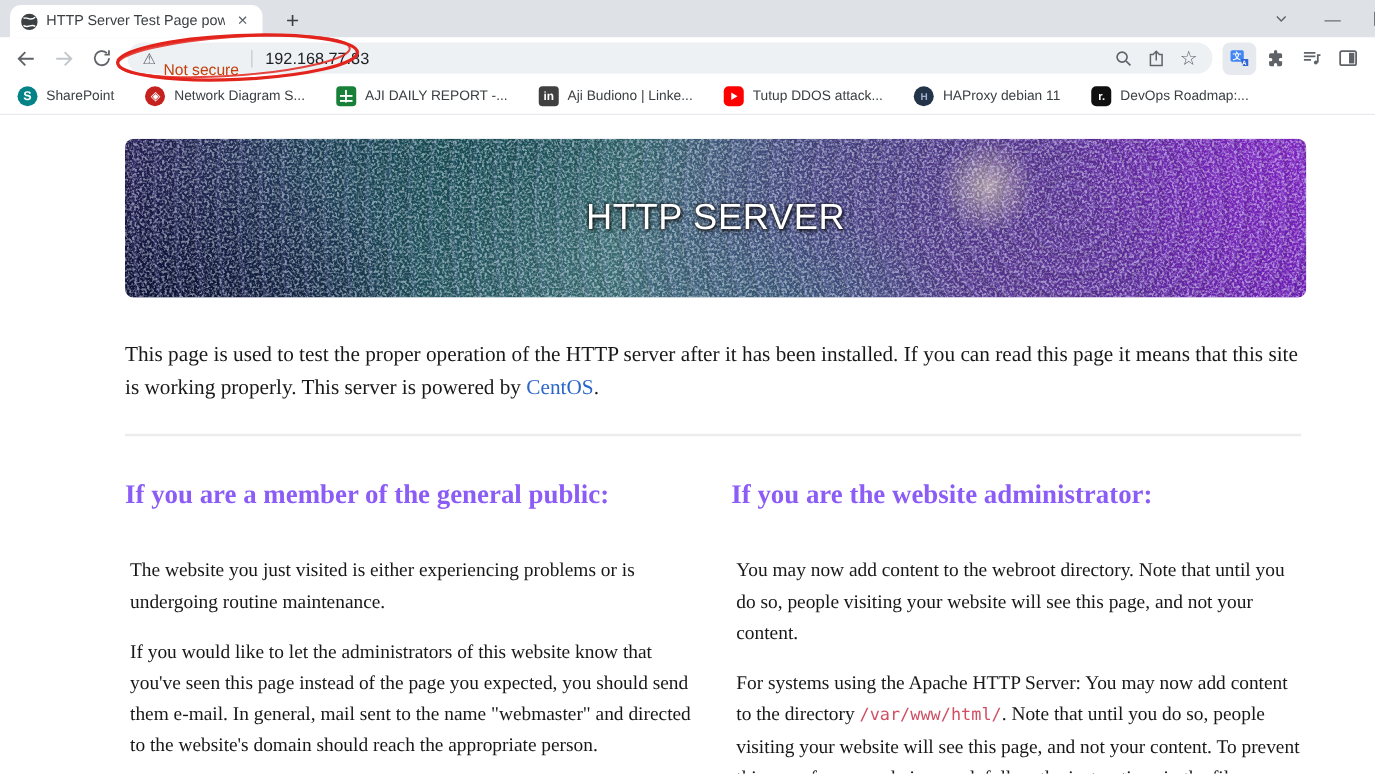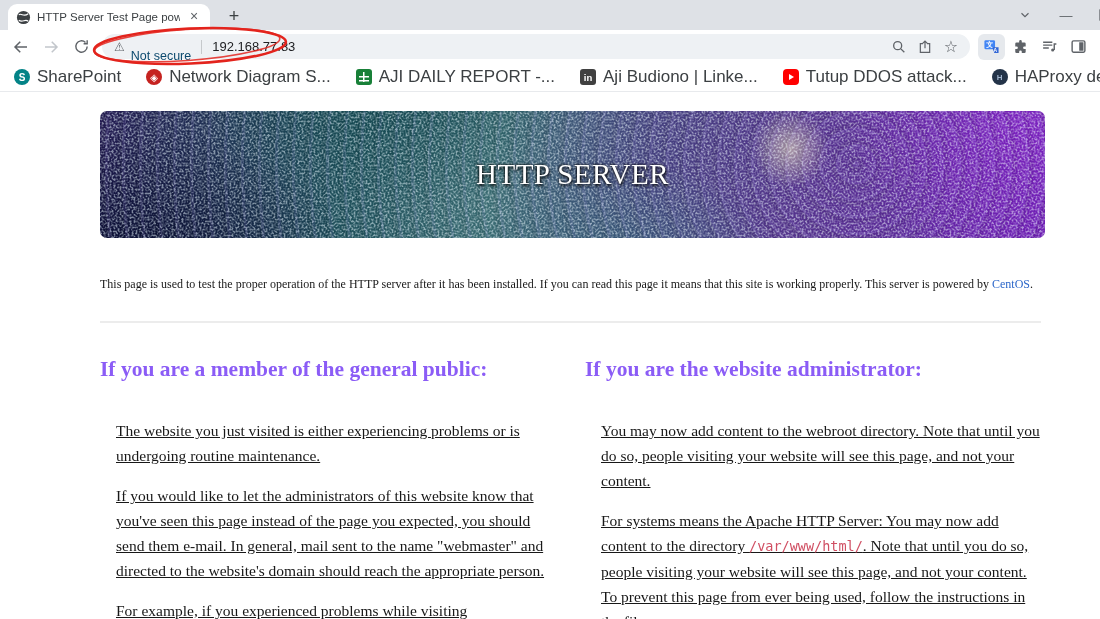--- a/index.html
+++ b/index.html
@@ -16,34 +16,34 @@
   .tab-close{font-size:14px;color:#5f6368;width:16px;height:16px;line-height:15px;text-align:center;border-radius:8px;cursor:pointer;}
   .newtab{position:absolute;left:222px;top:6px;width:24px;height:22px;text-align:center;
           font-size:18px;line-height:21px;color:#3c4043;cursor:pointer;}
   .win-ctl{position:absolute;top:3px;height:24px;display:flex;align-items:center;justify-content:center;color:#5f6368;}
   
   .toolbar{position:absolute;left:0;top:30px;width:1100px;height:33px;background:#fff;
            display:flex;align-items:center;padding:0 8px;box-sizing:border-box;gap:4px;}
   .nav-btn{width:26px;height:26px;display:flex;align-items:center;justify-content:center;border-radius:13px;cursor:pointer;}
   .omnibox{flex:1;height:25px;background:#eef1f4;border-radius:13px;margin:0 4px;
            display:flex;align-items:center;padding:0 6px 0 12px;box-sizing:border-box;min-width:0;}
-  .omni-sec{font-size:12.5px;color:#0c4a6e;margin-left:6px;white-space:nowrap;margin-top:19px;}
+  .omni-sec{font-size:12.5px;color:#c2410c;margin-left:6px;white-space:nowrap;margin-top:19px;}
   .omni-div{width:1px;height:14px;background:#c6c9cc;margin:0 10px;}
   .omni-url{font-size:13px;color:#202124;white-space:nowrap;flex:1;}
   .omni-ic{width:26px;height:24px;display:flex;align-items:center;justify-content:center;cursor:pointer;}
   .tb-right{display:flex;align-items:center;gap:2px;}
   .tb-ic{width:27px;height:26px;display:flex;align-items:center;justify-content:center;border-radius:6px;cursor:pointer;}
   .tb-ic.hl{background:#e6e9ed;}
   .warn{font-size:12px;color:#5f6368;}
   .star-glyph{font-size:16px;color:#5f6368;}
   
   .bookmarks{position:absolute;left:0;top:63px;width:1100px;height:29px;background:#fff;
              border-bottom:1px solid #e8eaed;display:flex;align-items:center;padding:0 14px;box-sizing:border-box;gap:25px;}
   .bm{display:flex;align-items:center;gap:7px;cursor:pointer;white-space:nowrap;}
-  .bm-label{font-size:17px;color:#3c4043;}
+  .bm-label{font-size:11px;color:#3c4043;}
   .bm-ic{width:16px;height:16px;border-radius:3px;display:flex;align-items:center;justify-content:center;
          font-size:9px;font-weight:bold;color:#fff;flex:0 0 auto;}
   .ic-sp{background:#038387;border-radius:8px;font-size:10px;}
   .ic-net{background:#c5221f;border-radius:8px;font-size:10px;}
   .ic-sheet{background:#188038;position:relative;}
   .ic-sheet::after{content:"";position:absolute;left:3px;top:3px;right:3px;bottom:3px;
      background:linear-gradient(#fff,#fff) 0 4px/10px 1.5px no-repeat,
                 linear-gradient(#fff,#fff) 0 7.5px/10px 1.5px no-repeat,
                 linear-gradient(#fff,#fff) 4.5px 0/1.5px 10px no-repeat;}
   .ic-li{background:#404040;font-size:9.5px;font-weight:bold;}
@@ -59,30 +59,30 @@
       radial-gradient(ellipse 320px 200px at 4% 115%, rgba(8,14,48,0.95), rgba(8,14,48,0) 65%),
       radial-gradient(ellipse 300px 190px at 30% -20%, rgba(18,70,78,0.85), rgba(18,70,78,0) 65%),
       radial-gradient(ellipse 260px 170px at 55% 120%, rgba(46,108,112,0.6), rgba(46,108,112,0) 60%),
       radial-gradient(ellipse 300px 220px at 98% 10%, rgba(128,34,196,0.8), rgba(128,34,196,0) 60%),
       radial-gradient(ellipse 260px 240px at 102% 90%, rgba(106,26,178,0.9), rgba(106,26,178,0) 60%),
       linear-gradient(97deg,#241b52 0%,#1e4f5a 26%,#3a6b72 42%,#45417f 58%,#55348d 74%,#5f2a9e 88%,#6d2caa 100%);}
   .banner .rings{position:absolute;inset:0;
       background:repeating-radial-gradient(circle at 80% 42%, rgba(190,170,255,0.10) 0 3px, rgba(0,0,0,0.05) 3px 8px, rgba(0,0,0,0) 8px 17px);}
   .banner svg.speck{position:absolute;inset:0;mix-blend-mode:screen;opacity:.5;}
   .banner-title{position:absolute;inset:0;display:flex;align-items:center;justify-content:center;
-      font-family:Liberation Serif, serif;color:#fff;font-size:29px;letter-spacing:.5px;
+      font-family:Liberation Sans, sans-serif;color:#fff;font-size:29px;letter-spacing:.5px;
       text-shadow:1px 2px 3px rgba(0,0,0,0.95), -1px -1px 2px rgba(0,0,0,0.6);}
   .banner-title .bt-b{font-weight:bold;margin-left:9px;}
   .content{font-family:"Liberation Serif","DejaVu Serif",serif;color:#181818;}
-  .intro{margin:33px 0 0 100px;width:941px;font-size:12px;line-height:26px;}
+  .intro{margin:33px 0 0 100px;width:941px;font-size:17px;line-height:26px;}
   .rule{margin:24px 0 0 100px;width:941px;height:2px;background:#ececec;border:0;}
   .cols{display:flex;gap:28px;margin:34px 0 0 100px;width:942px;}
   .col{width:457px;}
   .col h2{font-size:21.5px;font-weight:bold;margin:0 0 36px 0;color:#8b5cf6;}
-  .col p{font-size:15.5px;line-height:25px;margin:0 0 15px 16px;text-decoration:underline;}
+  .col p{font-size:15.5px;line-height:25px;margin:0 0 15px 4px;}
   .seg-c{font-family:"DejaVu Sans Mono","Liberation Mono",monospace;font-size:13.5px;color:#d04f63;text-align:center;}
   a.seg-a{color:#2b66c9;text-decoration:none;}
   
   .annot{position:absolute;left:72px;top:16px;width:240px;height:62px;z-index:60;pointer-events:none;}
 </style>
 </head>
 <body>
 
 <div class="tabstrip">
   <div class="tab">
@@ -228,21 +228,21 @@
     <div class="cols">
       <div class="col">
         <h2>If you are a member of the general public:</h2>
         <p>The website you just visited is either experiencing problems or is undergoing routine maintenance.</p>
         <p>If you would like to let the administrators of this website know that you've seen this page instead of the page you expected, you should send them e-mail. In general, mail sent to the name "webmaster" and directed to the website's domain should reach the appropriate person.</p>
         <p>For example, if you experienced problems while visiting www.example.com, you should send e-mail to "webmaster@example.com".</p>
       </div>
       <div class="col">
         <h2>If you are the website administrator:</h2>
         <p>You may now add content to the webroot directory. Note that until you do so, people visiting your website will see this page, and not your content.</p>
-        <p><span>For systems means the Apache HTTP Server: You may now add content to the directory </span><span class="seg-c">/var/www/html/</span><span>. Note that until you do so, people visiting your website will see this page, and not your content. To prevent this page from ever being used, follow the instructions in the file </span></p>
+        <p><span>For systems using the Apache HTTP Server: You may now add content to the directory </span><span class="seg-c">/var/www/html/</span><span>. Note that until you do so, people visiting your website will see this page, and not your content. To prevent this page from ever being used, follow the instructions in the file </span></p>
 
       </div>
     </div>
   </div>
 </div>
 
 <svg class="annot" viewBox="0 0 240 62">
   <ellipse cx="118" cy="30" rx="96" ry="17.5" fill="none" stroke="#e3241d" stroke-width="2.6" transform="rotate(-2.5 118 30)"></ellipse>
   <ellipse cx="115" cy="29" rx="93" ry="15.5" fill="none" stroke="#e3241d" stroke-width="1.6" opacity="0.85" transform="rotate(-4 115 29)"></ellipse>
 </svg>

